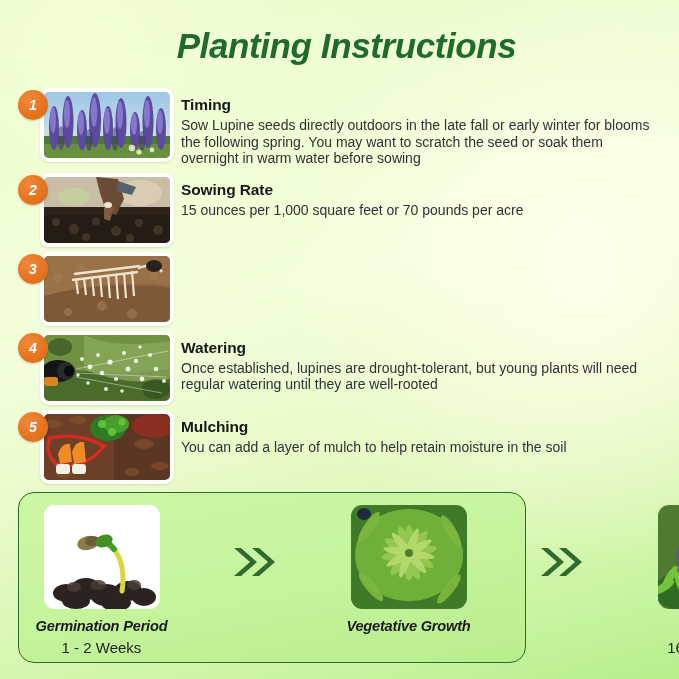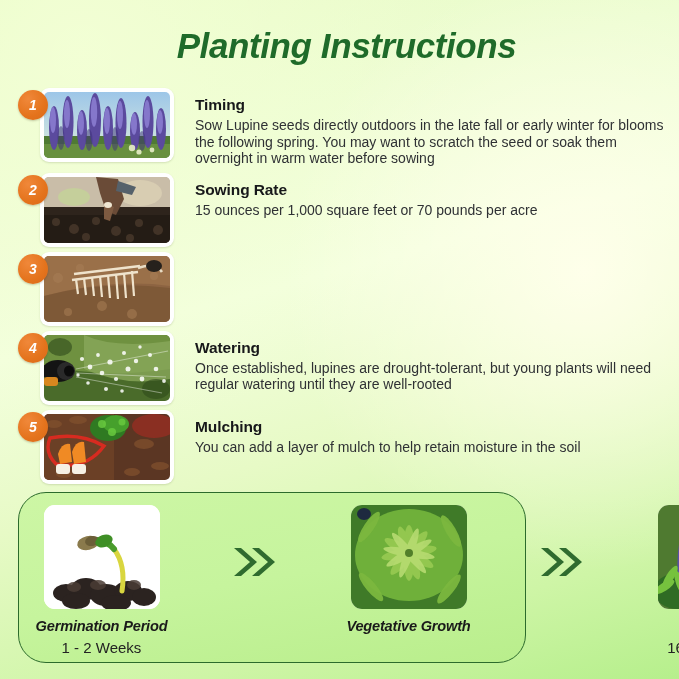--- a/index.html
+++ b/index.html
@@ -61,21 +61,21 @@
     background: radial-gradient(circle at 34% 30%, #f0883a 0%, #e4731c 60%, #d9691a 100%);
     color: #ffffff;
     font-size: 14px;
     font-weight: bold;
     font-style: italic;
     line-height: 30px;
     text-align: center;
     z-index: 4;
     box-shadow: 0 1px 2px rgba(60,40,10,0.25);
   }
-  .step-text { padding-left: 21px; padding-top: 8px; flex: 1 1 auto; }
+  .step-text { padding-left: 7px; padding-top: 8px; flex: 1 1 auto; }
   .step-head {
     font-size: 15.5px;
     font-weight: bold;
     color: #17181a;
     letter-spacing: -0.1px;
     margin-bottom: 3px;
   }
   .step-body {
     font-size: 14px;
     line-height: 16.6px;
@@ -89,21 +89,21 @@
   .step.s3 { margin-bottom: 5px; }
   .step.s4 { margin-bottom: 5px; }
   .step.s5 { margin-bottom: 0; }
 
   
   .timeline {
     position: absolute;
     left: 18px; top: 492px;
     width: 508px; height: 171px;
     border: 1.6px solid #2c6b2c;
-    border-radius: 28px;
+    border-radius: 16px;
     background: linear-gradient(170deg, #cdf6a5 0%, #c6f49d 50%, #b9ee8c 100%);
     display: flex;
     align-items: flex-start;
     gap: 48px;
   }
   .tl-col {
     flex: 0 0 auto;
     width: 165px;
     text-align: center;
     padding-top: 12px;

